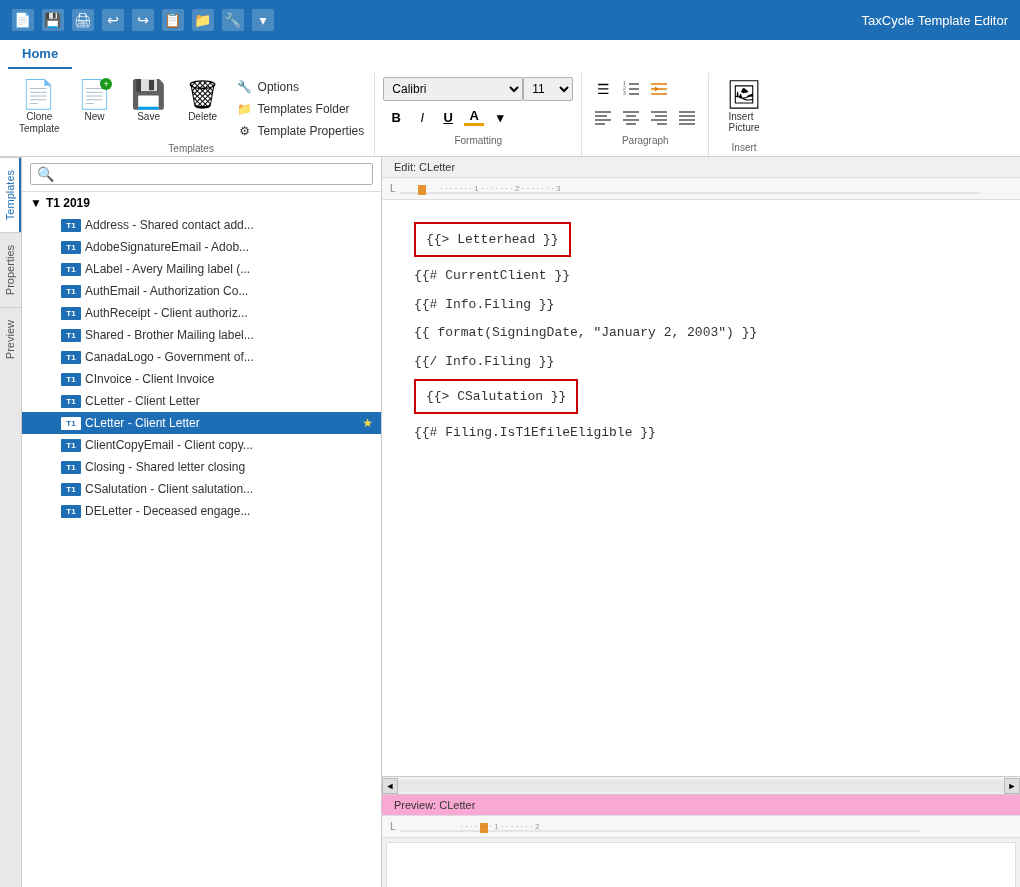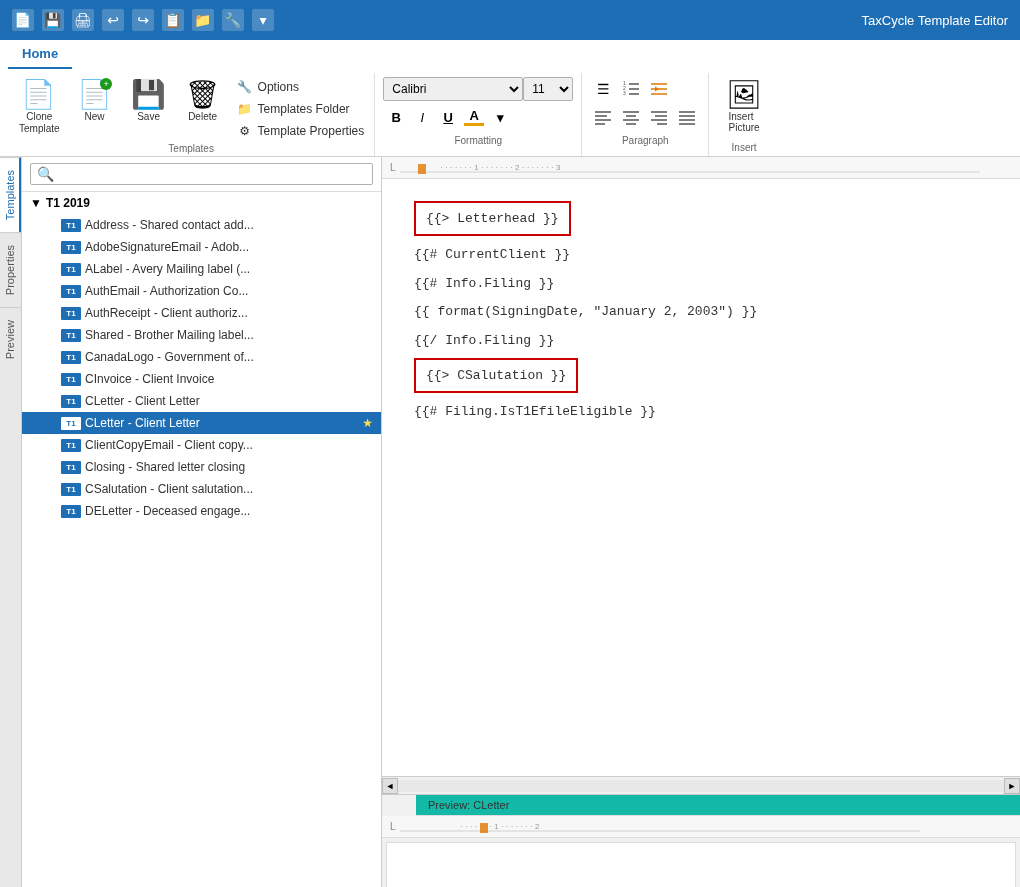--- a/index.html
+++ b/index.html
@@ -296,26 +296,25 @@
     .editor-line { margin: 4px 0; }
 
     
     .preview-area {
       border-top: 1px solid #ccc;
       background: #f0f0f0;
       display: flex;
       flex-direction: column;
     }
     .preview-label {
-      background: #14b8a6;
+      background: #f9a8d4;
       padding: 4px 12px;
       font-size: 11px;
       color: #333;
       border-bottom: 1px solid #ddd;
-      margin-left: 34px;
     }
     .preview-ruler {
       background: #f7f7f7;
       height: 22px;
       border-bottom: 1px solid #ddd;
       display: flex;
       align-items: center;
       padding: 0 8px;
     }
     .preview-content {
@@ -606,20 +605,23 @@
       <div class="tree-item">
         <span class="t1-icon">T1</span>
         <span style="overflow:hidden;text-overflow:ellipsis;white-space:nowrap;">DELetter - Deceased engage...</span>
       </div>
     </div>
   </div>
 
   <div class="editor-area">
 
 
+    <div class="edit-label">
+      <span>Edit: CLetter</span>
+    </div>
 
     <div class="ruler">
       <span style="color:#888;font-size:10px;margin-right:4px;">L</span>
       <svg width="580" height="16" viewBox="0 0 580 16">
 
         <line x1="0" y1="12" x2="580" y2="12" stroke="#aaa" stroke-width="0.5"></line>
 
         <g fill="#aaa" stroke="#aaa" stroke-width="0.5" font-size="8" font-family="sans-serif" fill-opacity="1">
 
           <text x="40" y="10" fill="#999" stroke="none">·  ·  ·  ·  ·  ·  ·  1  ·  ·  ·  ·  ·  ·  ·  2  ·  ·  ·  ·  ·  ·  ·  3</text>

